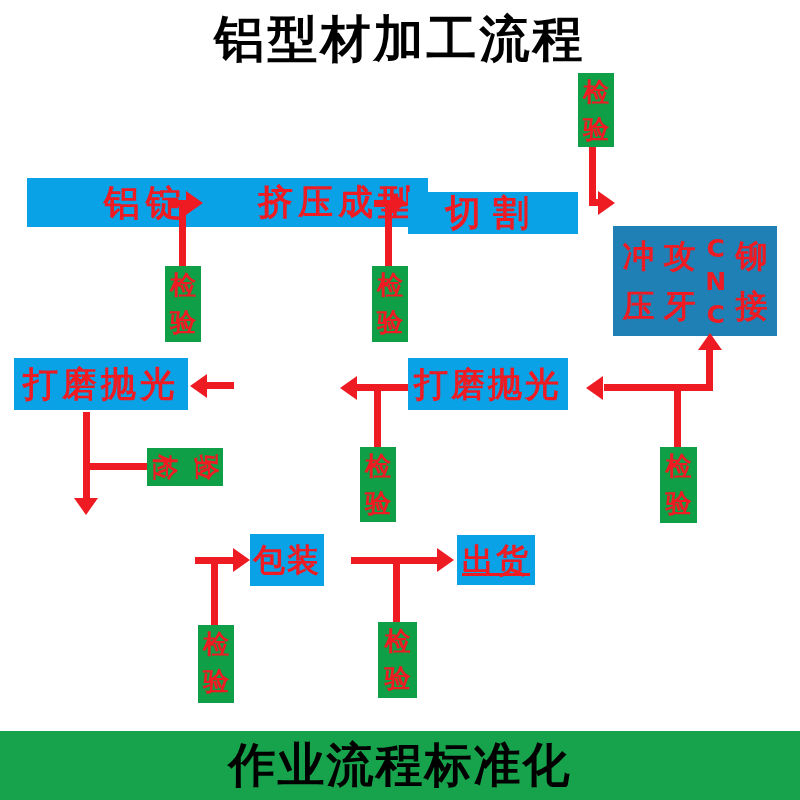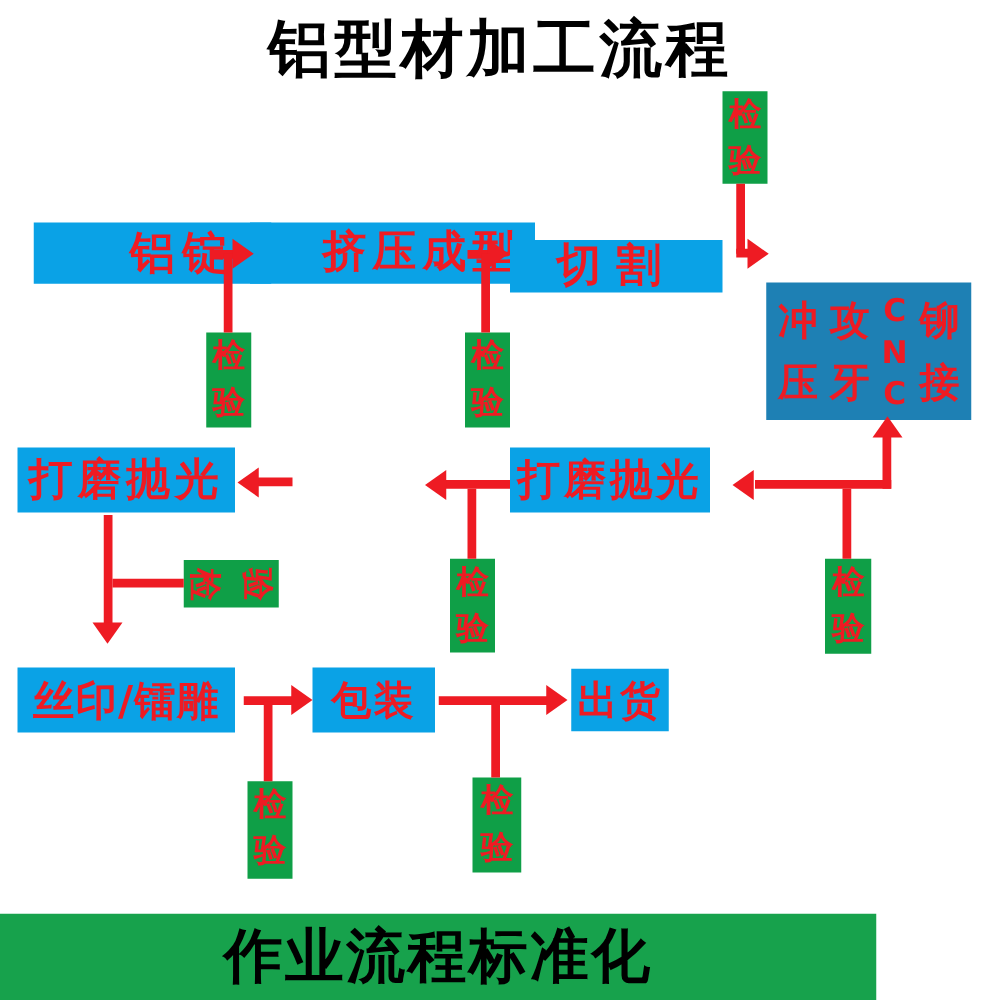--- a/index.html
+++ b/index.html
@@ -48,21 +48,21 @@
   .insp-rot .rch{display:inline-block;transform:rotate(90deg);}
 
   .seg{position:absolute;background:var(--red);}
   .ah{position:absolute;width:0;height:0;border:0 solid transparent;}
   .ah-right{border-top-width:12px;border-bottom-width:12px;border-left:17px solid var(--red);}
   .ah-left{border-top-width:12px;border-bottom-width:12px;border-right:17px solid var(--red);}
   .ah-up{border-left-width:12px;border-right-width:12px;border-bottom:17px solid var(--red);}
   .ah-down{border-left-width:12px;border-right-width:12px;border-top:17px solid var(--red);}
 
   .footer{
-    position:absolute;left:0;top:731px;width:701px;height:69px;background:var(--green-bar);
+    position:absolute;left:0;top:731px;width:800px;height:69px;background:var(--green-bar);
     display:flex;align-items:center;justify-content:center;
     font-size:47px;font-weight:900;color:var(--ink);letter-spacing:2px;
   }
 </style>
 </head>
 <body>
 
 <div class="stage">
 
   <div class="title">铝型材加工流程</div>
@@ -79,23 +79,22 @@
     <span class="sub-cnc">C
 N
 C</span>
     <span class="sub-col">铆
 接</span>
   </div>
 
   <div class="pbox" style="left:14px;top:358px;width:174px;height:52px;font-size:35px;letter-spacing:4px;">打磨抛光</div>
   <div class="pbox" style="left:408px;top:358px;width:160px;height:52px;font-size:34px;letter-spacing:3px;">打磨抛光</div>
 
-  <div class="pbox" style="left:14px;top:534px;width:174px;height:52px;font-size:33px;letter-spacing:1px;">丝印/镭雕</div>
-  <div class="pbox" style="left:250px;top:534px;width:98px;height:52px;font-size:32px;letter-spacing:2px;">包装</div>
-  <div class="pbox" style="left:457px;top:535px;width:78px;height:50px;font-size:32px;letter-spacing:2px;">出货</div>
+  <div class="pbox" style="left:250px;top:534px;width:74px;height:52px;font-size:32px;letter-spacing:2px;">包装</div>
+  <div class="pbox" style="left:457px;top:535px;width:78px;height:50px;font-size:32px;letter-spacing:2px;text-decoration:underline;">出货</div>
 
   <div class="insp" style="left:578px;top:73px;width:36px;height:74px;">检
 验</div>
   <div class="insp" style="left:165px;top:266px;width:36px;height:76px;">检
 验</div>
   <div class="insp" style="left:372px;top:266px;width:36px;height:76px;">检
 验</div>
   <div class="insp" style="left:360px;top:447px;width:36px;height:75px;">检
 验</div>
   <div class="insp" style="left:660px;top:447px;width:37px;height:76px;">检

